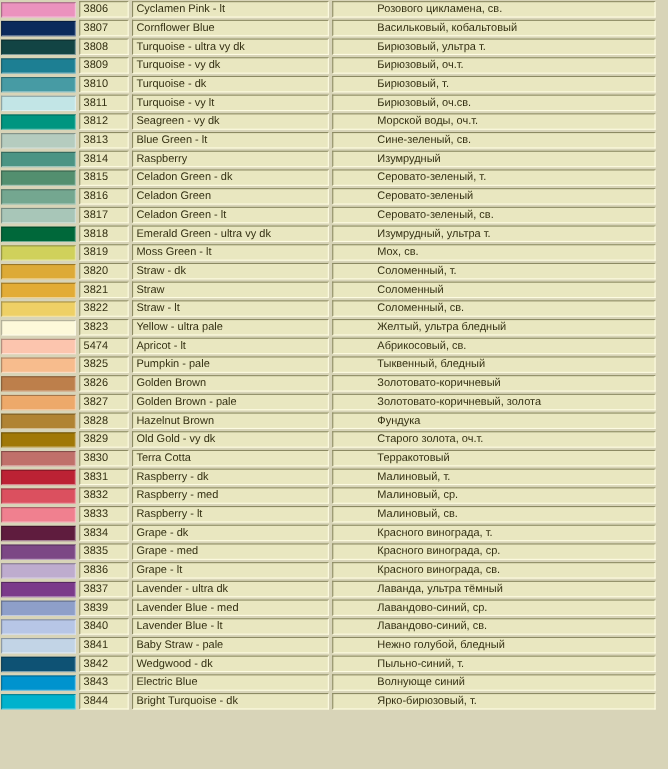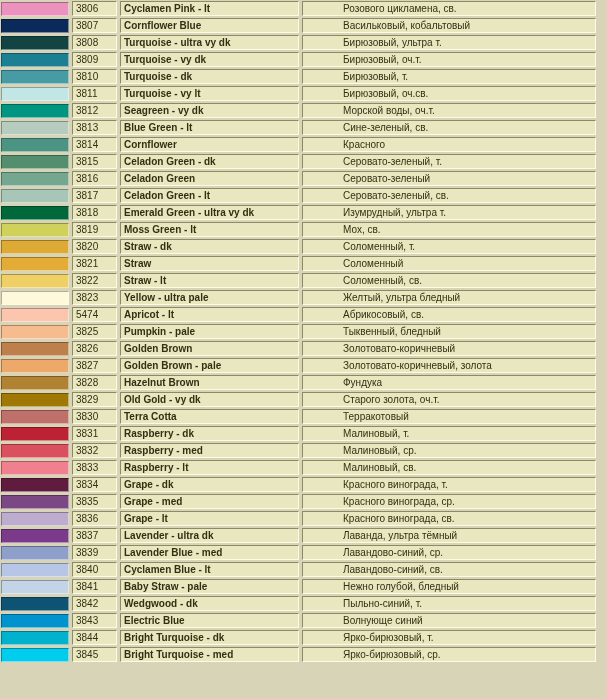--- a/index.html
+++ b/index.html
@@ -57,21 +57,21 @@
     border-left: 1px solid #8c8a63;
     border-right: 1px solid #fdfbe2;
     border-bottom: 1px solid #fdfbe2;
     font-size: 10px;
     color: #332f12;
     padding: 0 3px;
     overflow: hidden;
     white-space: nowrap;
   }
   .num-cell   { width: 47px; }
-  .name-cell  { width: 181px; font-weight: bold; }
+  .name-cell  { width: 181px; }
   .desc-cell  { width: auto; }
   .num-cell  > .box { width: 45px; }
   .name-cell > .box { width: 179px; }
   .desc-cell > .box { width: 294px; padding-left: 40px; }
 </style>
 </head>
 <body>
 
 <table id="dmc-table">
   <tbody>
@@ -188,24 +188,24 @@
         </td>
       </tr>
       <tr>
         <td class="swatch-cell">
           <span class="swatch" style="background: rgb(75, 148, 132);"></span>
         </td>
         <td class="txt num-cell">
           <span class="box">3814</span>
         </td>
         <td class="txt name-cell">
-          <span class="box">Cornflower</span>
-        </td>
-        <td class="txt desc-cell">
-          <span class="box">Красного</span>
+          <span class="box">Raspberry</span>
+        </td>
+        <td class="txt desc-cell">
+          <span class="box">Изумрудный</span>
         </td>
       </tr>
       <tr>
         <td class="swatch-cell">
           <span class="swatch" style="background: rgb(83, 143, 111);"></span>
         </td>
         <td class="txt num-cell">
           <span class="box">3815</span>
         </td>
         <td class="txt name-cell">
@@ -538,21 +538,21 @@
         </td>
       </tr>
       <tr>
         <td class="swatch-cell">
           <span class="swatch" style="background: rgb(183, 198, 230);"></span>
         </td>
         <td class="txt num-cell">
           <span class="box">3840</span>
         </td>
         <td class="txt name-cell">
-          <span class="box">Cyclamen Blue - lt</span>
+          <span class="box">Lavender Blue - lt</span>
         </td>
         <td class="txt desc-cell">
           <span class="box">Лавандово-синий, св.</span>
         </td>
       </tr>
       <tr>
         <td class="swatch-cell">
           <span class="swatch" style="background: rgb(194, 212, 230);"></span>
         </td>
         <td class="txt num-cell">
@@ -598,30 +598,16 @@
           <span class="swatch" style="background: rgb(0, 178, 205);"></span>
         </td>
         <td class="txt num-cell">
           <span class="box">3844</span>
         </td>
         <td class="txt name-cell">
           <span class="box">Bright Turquoise - dk</span>
         </td>
         <td class="txt desc-cell">
           <span class="box">Ярко-бирюзовый, т.</span>
-        </td>
-      </tr>
-      <tr>
-        <td class="swatch-cell">
-          <span class="swatch" style="background: rgb(0, 204, 237);"></span>
-        </td>
-        <td class="txt num-cell">
-          <span class="box">3845</span>
-        </td>
-        <td class="txt name-cell">
-          <span class="box">Bright Turquoise - med</span>
-        </td>
-        <td class="txt desc-cell">
-          <span class="box">Ярко-бирюзовый, ср.</span>
         </td>
       </tr>
     </tbody>
 </table>
 
 </body></html>

